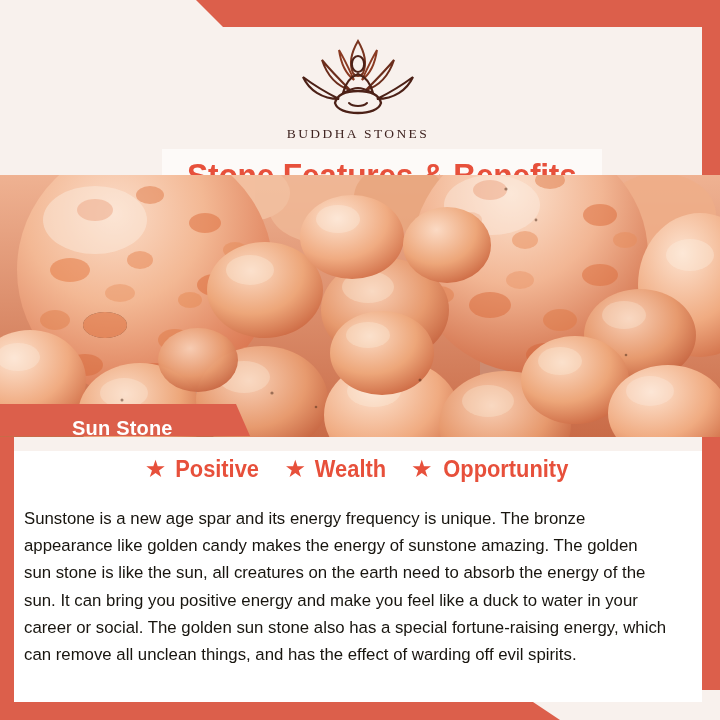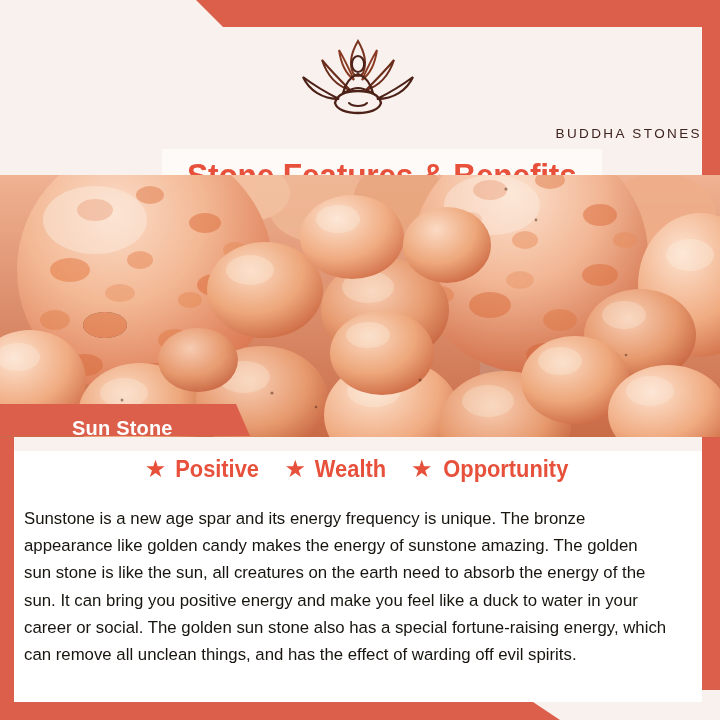--- a/index.html
+++ b/index.html
@@ -75,25 +75,25 @@
     top: 6px;
     text-align: center;
   }
   .logo-mark {
     display: block;
     margin: 0 auto;
   }
   .logo-word {
     display: block;
     margin-top: 1px;
-    font-family: Liberation Sans, sans-serif;
+    font-family: Liberation Serif, serif;
     font-size: 13.5px;
     letter-spacing: 2.4px;
     color: #3f2320;
-    text-align: right;
+    text-align: center;
   }
 
   .title-panel {
     position: absolute;
     left: 148px;
     top: 122px;
     width: 440px;
     height: 53px;
     background: #fdfaf8;
     display: flex;

